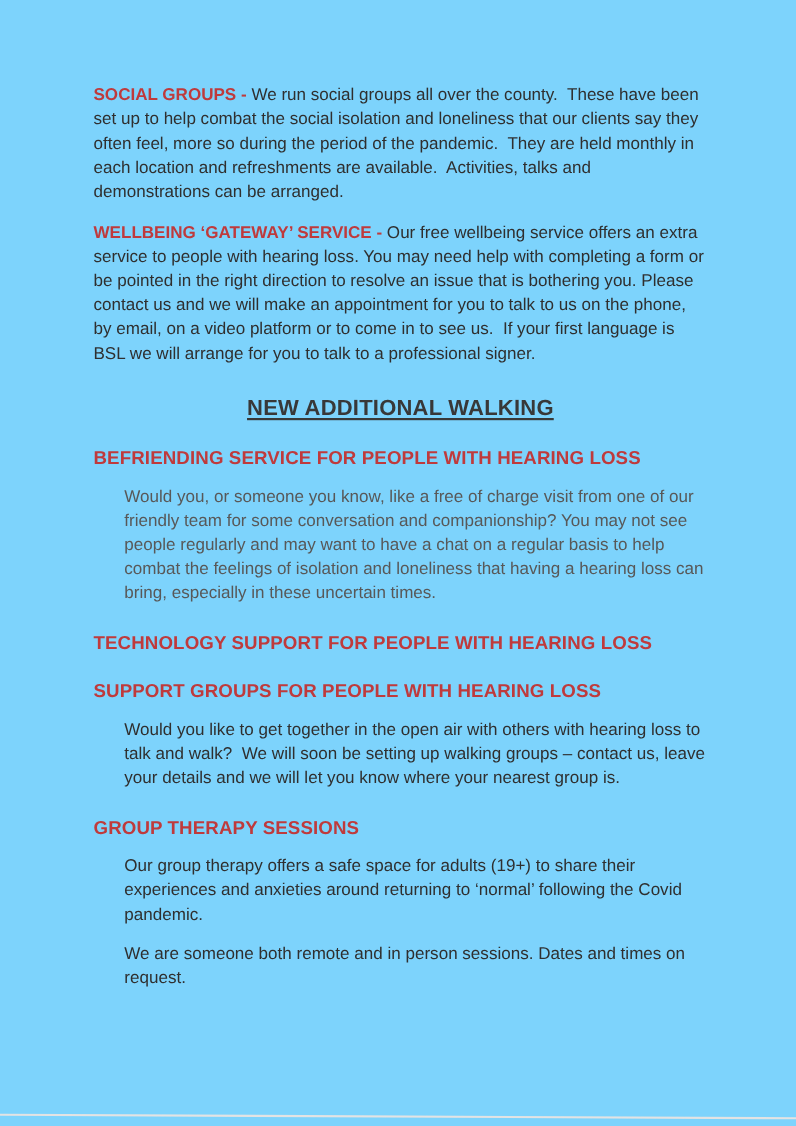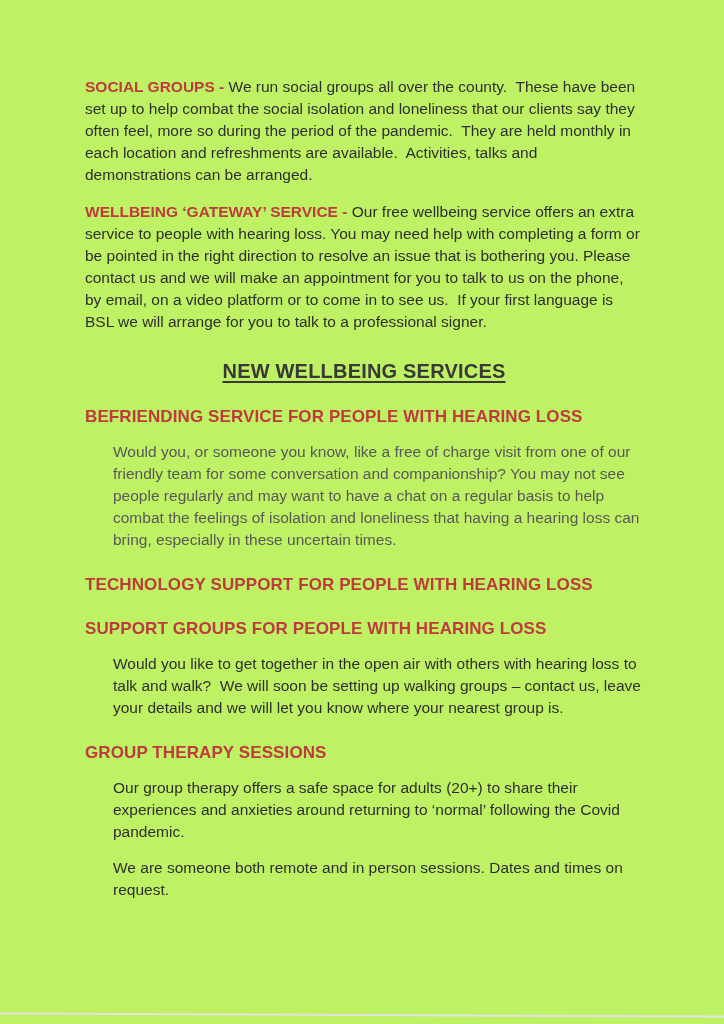--- a/index.html
+++ b/index.html
@@ -11,21 +11,21 @@
     width: 724px;
     height: 1024px;
     position: relative;
     overflow: hidden;
     font-family: "Liberation Sans", "DejaVu Sans", sans-serif;
     -webkit-font-smoothing: antialiased;
   }
   .page {
     position: absolute;
     inset: 0;
-    background: #bef264;
+    background: #7dd3fc;
   }
   .content {
     position: absolute;
     left: 85px;
     top: 76px;
     width: 558px;
     color: #2f2f2f;
   }
   p.body-para {
     margin: 0 0 15px 0;
@@ -78,38 +78,38 @@
 </head>
 <body>
 
 <div class="page">
   <div class="content">
 
     <p class="body-para"><span class="lead-in">SOCIAL GROUPS - </span><span>We run social groups all over the county.  These have been set up to help combat the social isolation and loneliness that our clients say they often feel, more so during the period of the pandemic.  They are held monthly in each location and refreshments are available.  Activities, talks and demonstrations can be arranged.</span></p>
 
     <p class="body-para"><span class="lead-in">WELLBEING ‘GATEWAY’ SERVICE - </span><span>Our free wellbeing service offers an extra service to people with hearing loss. You may need help with completing a form or be pointed in the right direction to resolve an issue that is bothering you. Please contact us and we will make an appointment for you to talk to us on the phone, by email, on a video platform or to come in to see us.  If your first language is BSL we will arrange for you to talk to a professional signer.</span></p>
 
-    <h1 class="main-title">NEW WELLBEING SERVICES</h1>
+    <h1 class="main-title">NEW ADDITIONAL WALKING</h1>
 
     <section class="para-group">
       <h2 class="section-heading">BEFRIENDING SERVICE FOR PEOPLE WITH HEARING LOSS</h2>
       <p class="body-para light">Would you, or someone you know, like a free of charge visit from one of our friendly team for some conversation and companionship? You may not see people regularly and may want to have a chat on a regular basis to help combat the feelings of isolation and loneliness that having a hearing loss can bring, especially in these uncertain times.</p>
     </section>
 
     <section class="para-group">
       <h2 class="section-heading">TECHNOLOGY SUPPORT FOR PEOPLE WITH HEARING LOSS</h2>
     </section>
 
     <section class="para-group">
       <h2 class="section-heading">SUPPORT GROUPS FOR PEOPLE WITH HEARING LOSS</h2>
       <p class="body-para">Would you like to get together in the open air with others with hearing loss to talk and walk?  We will soon be setting up walking groups – contact us, leave your details and we will let you know where your nearest group is.</p>
     </section>
 
     <section class="para-group">
       <h2 class="section-heading">GROUP THERAPY SESSIONS</h2>
-      <p class="body-para">Our group therapy offers a safe space for adults (20+) to share their experiences and anxieties around returning to ‘normal’ following the Covid pandemic.</p>
+      <p class="body-para">Our group therapy offers a safe space for adults (19+) to share their experiences and anxieties around returning to ‘normal’ following the Covid pandemic.</p>
       <p class="body-para">We are someone both remote and in person sessions. Dates and times on request.</p>
     </section>
 
   </div>
 
   <div class="scan-edge"></div>
 </div>
 
 </body></html>

